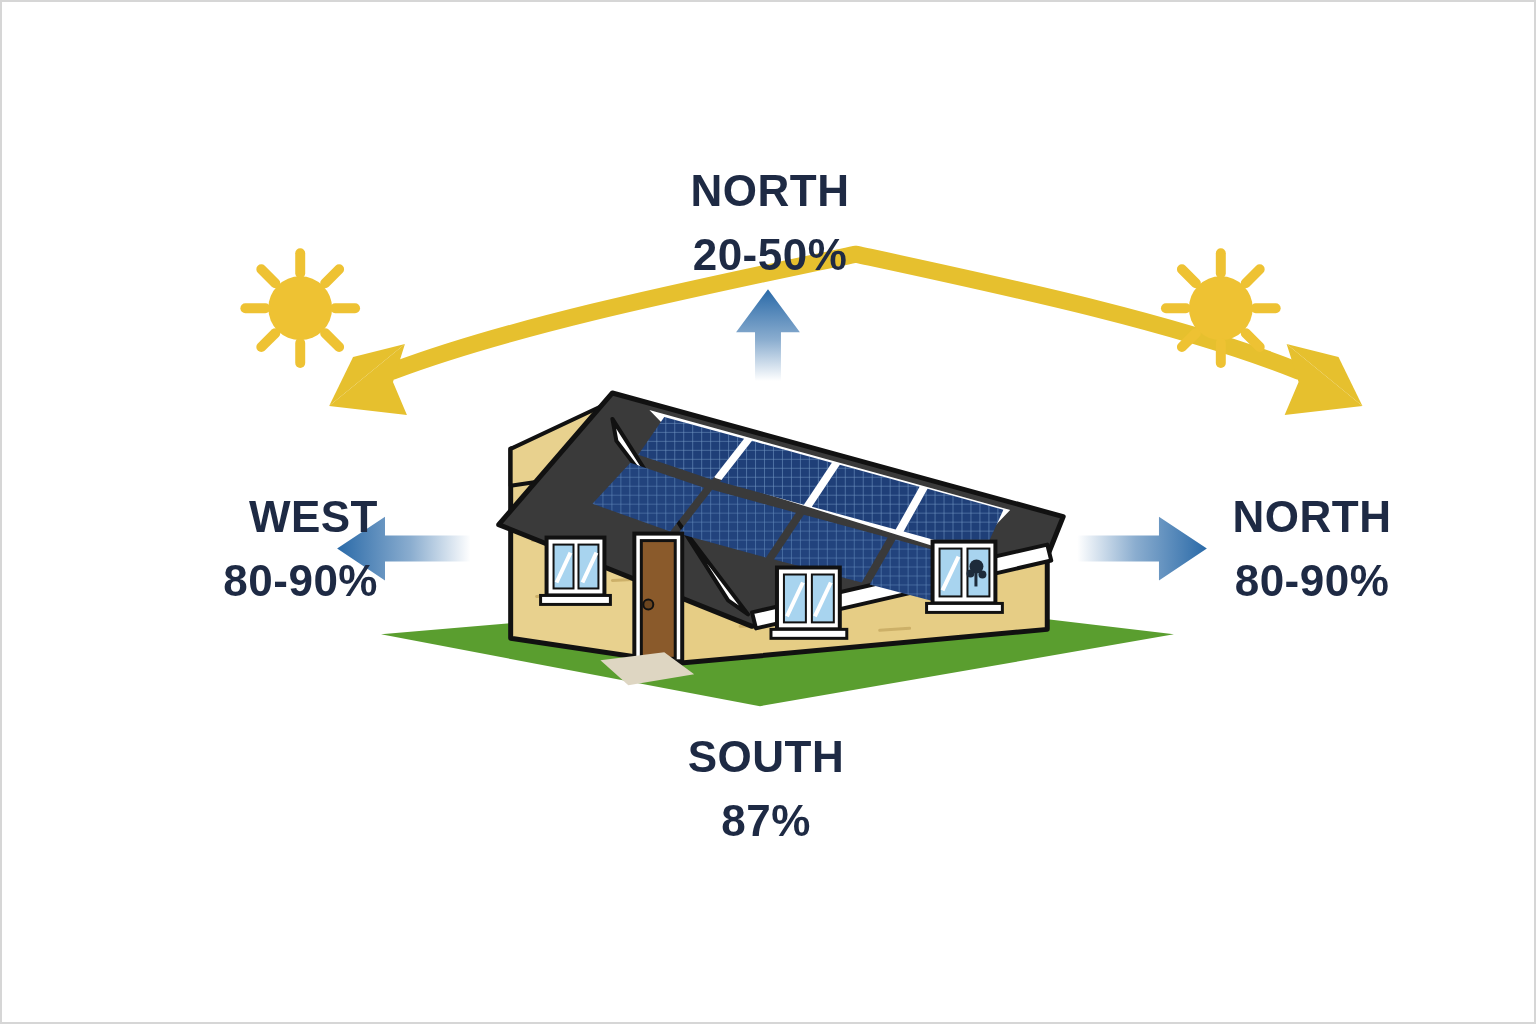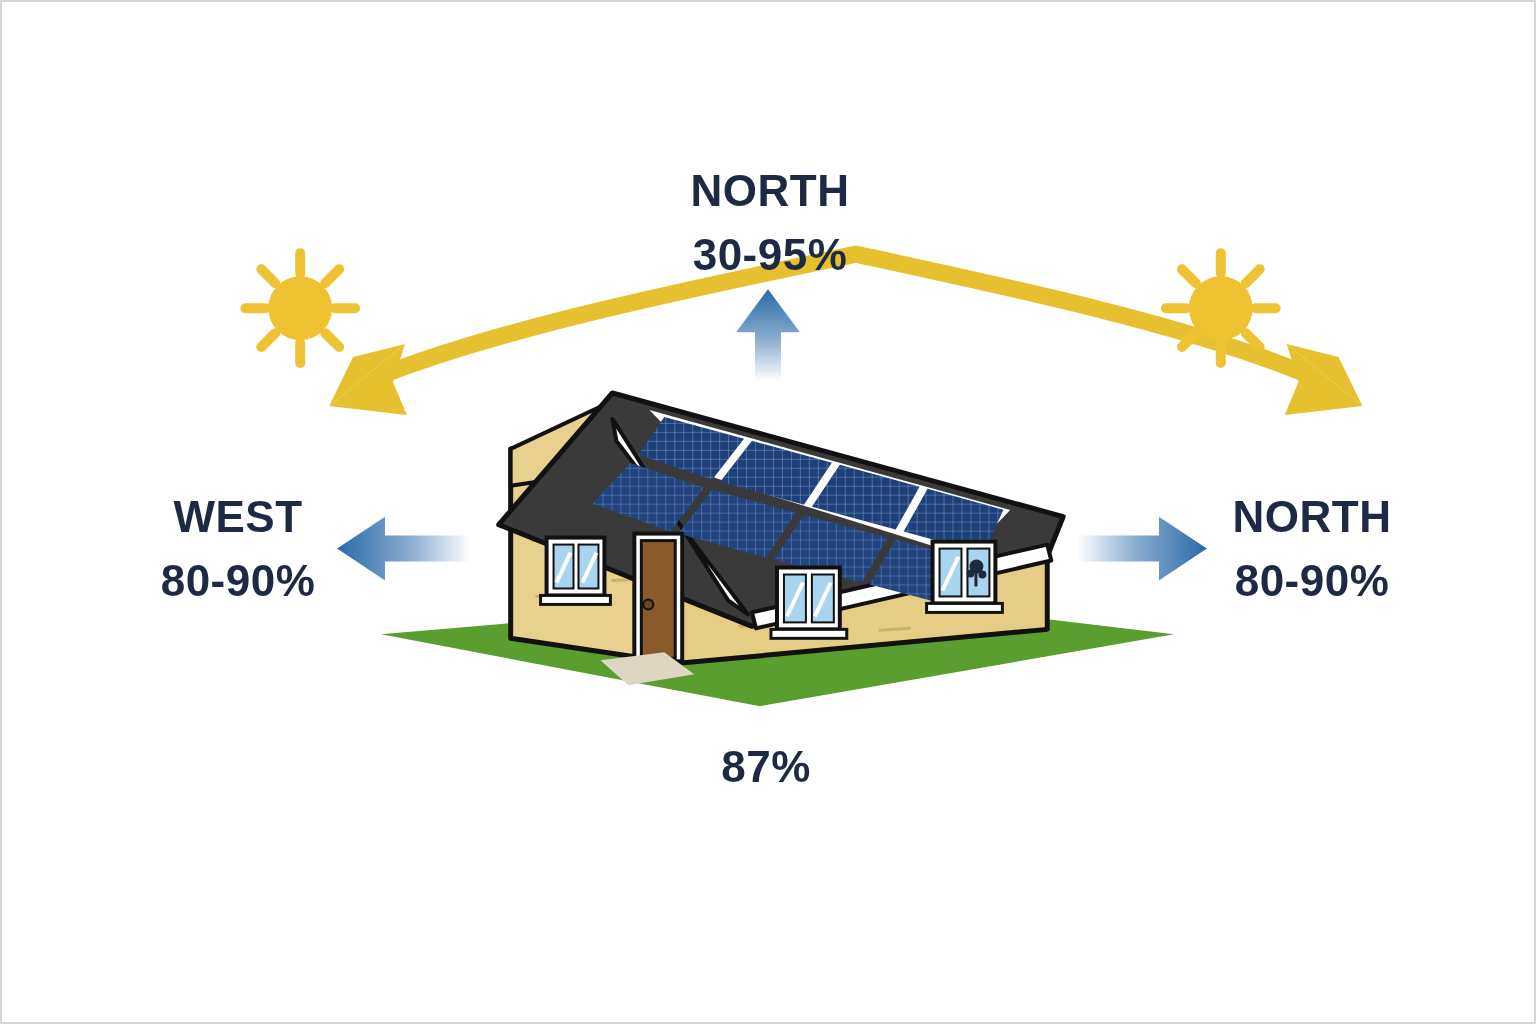--- a/index.html
+++ b/index.html
@@ -37,21 +37,21 @@
     font-size: 44px;
     display: block;
   }
   .dir-value {
     font-size: 44px;
     display: block;
     margin-top: 10px;
   }
   #label-north { left: 568px; top: 162px; width: 400px; }
   #label-south { left: 564px; top: 728px; width: 400px; }
-  #label-west  { left: 96px;  top: 488px; width: 280px; }
+  #label-west  { left: 96px;  top: 488px; width: 280px; text-align: right; }
   #label-east  { left: 1160px; top: 488px; width: 300px; }
 </style>
 </head>
 <body>
 
 <div id="canvas">
 
   <svg id="scene" viewBox="0 0 1536 1024">
     <defs>
       <linearGradient id="blueUp" x1="0" y1="1" x2="0" y2="0">
@@ -228,29 +228,30 @@
           <circle cx="971" cy="573" r="4"></circle>
           <circle cx="983" cy="574" r="4"></circle>
         </g>
         <rect x="927" y="603" width="76" height="9" fill="#ffffff" stroke="#111111" stroke-width="3"></rect>
       </g>
     </g>
   </svg>
 
   <div class="dir-label" id="label-north">
     <span class="dir-name">NORTH</span>
-    <span class="dir-value">30-95%</span>
+    <span class="dir-value">20-50%</span>
   </div>
 
   <div class="dir-label" id="label-east">
     <span class="dir-name">NORTH</span>
     <span class="dir-value">80-90%</span>
   </div>
 
   <div class="dir-label" id="label-south">
+    <span class="dir-name">SOUTH</span>
     <span class="dir-value">87%</span>
   </div>
 
   <div class="dir-label" id="label-west">
     <span class="dir-name">WEST</span>
     <span class="dir-value">80-90%</span>
   </div>
 
 </div>
 

